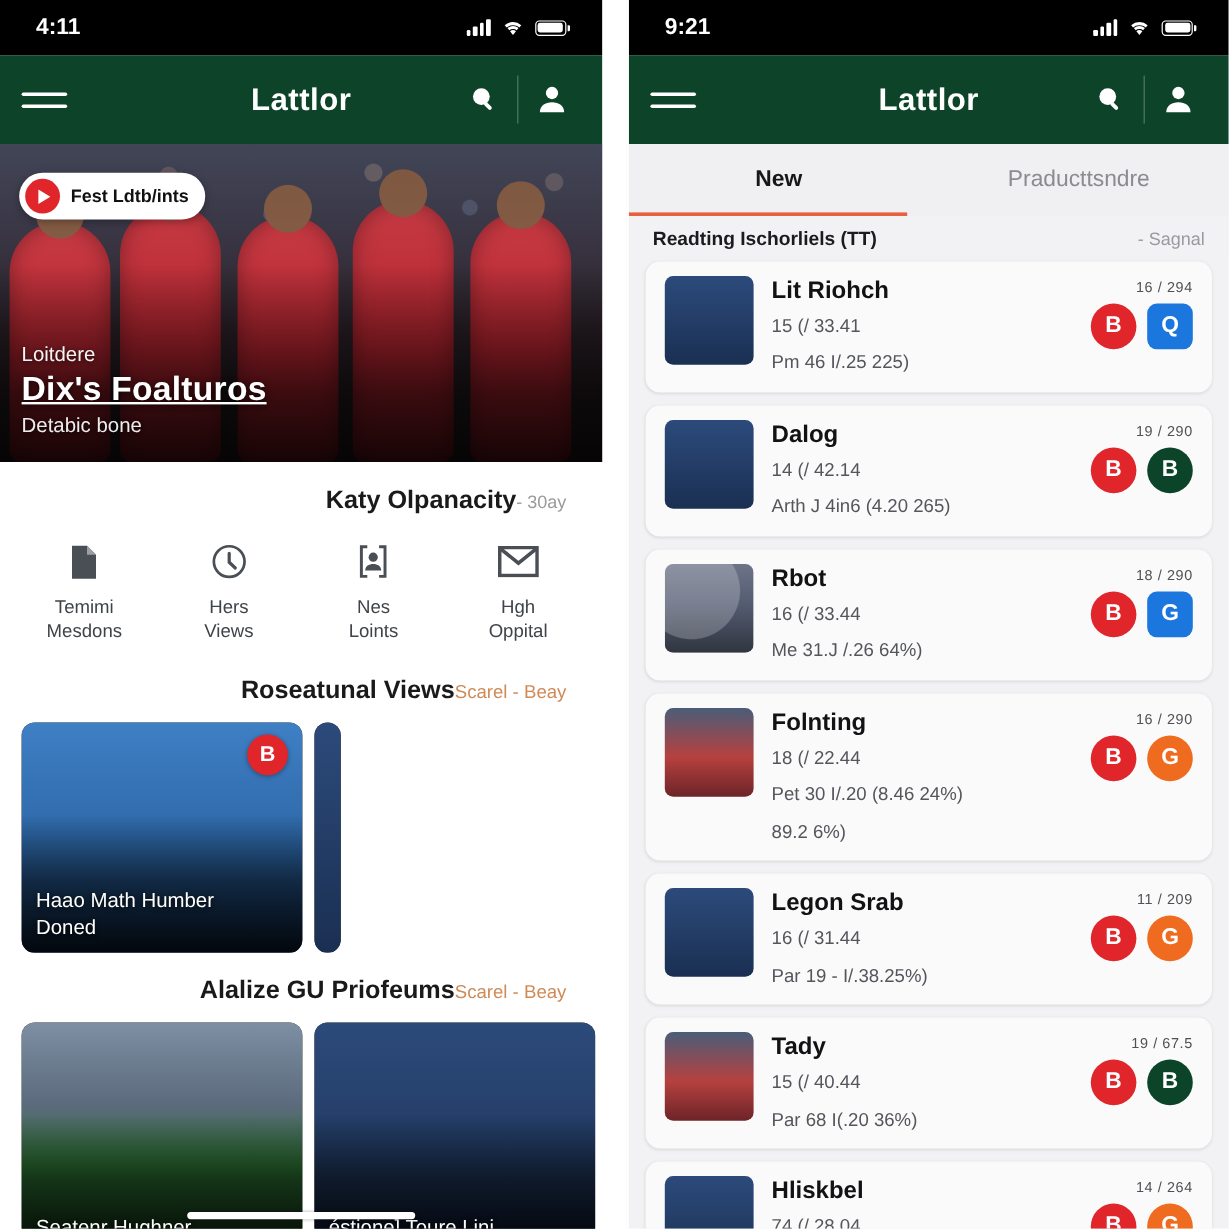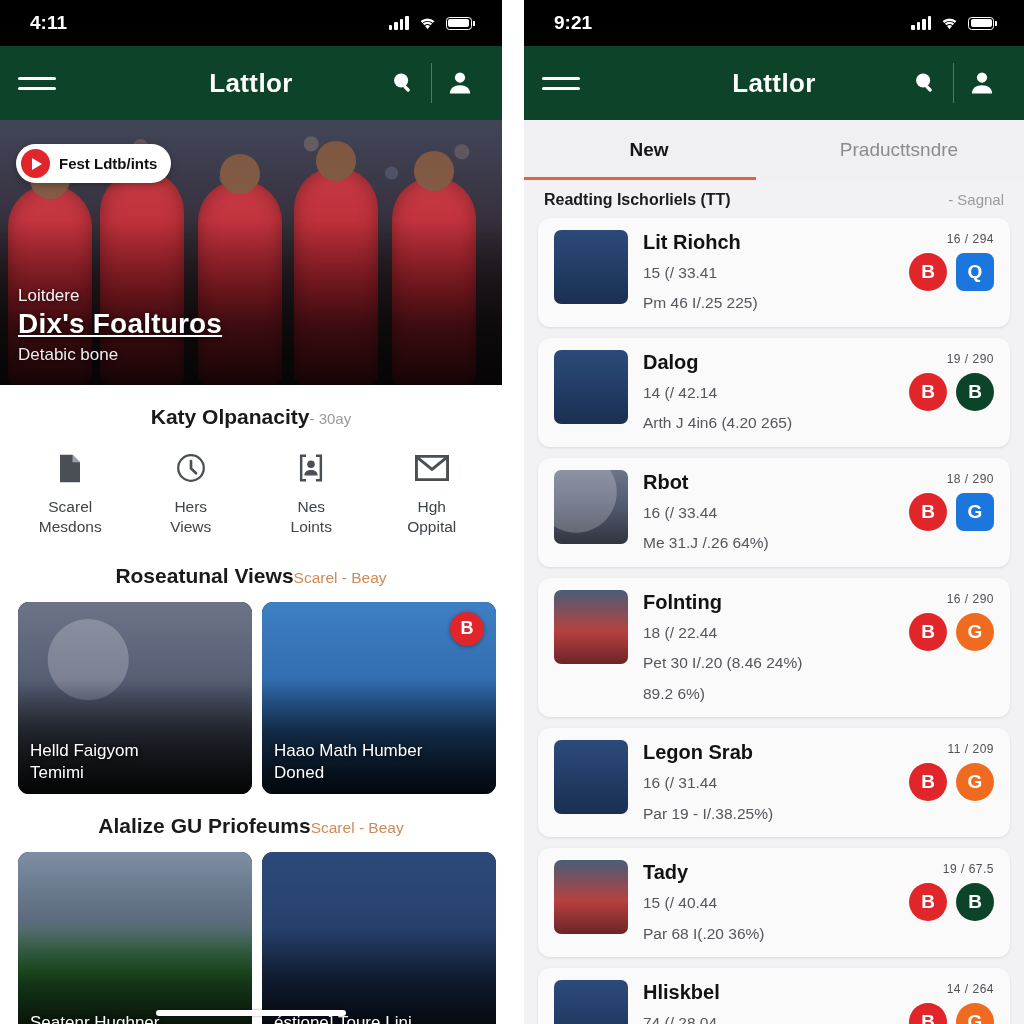--- a/index.html
+++ b/index.html
@@ -66,21 +66,21 @@
   }
   .play-circle{width:29px;height:29px;border-radius:50%;background:#e0252b;display:flex;align-items:center;justify-content:center;}
   .play-circle::after{content:"";border-left:10px solid #fff;border-top:6.5px solid transparent;border-bottom:6.5px solid transparent;margin-left:3px;}
   .live-pill span{font-size:15px;font-weight:700;color:#111;}
   .hero-text{position:absolute;left:18px;bottom:20px;color:#fff;}
   .hero-kicker{font-size:17px;font-weight:400;opacity:.95;margin-bottom:2px;text-shadow:0 1px 4px rgba(0,0,0,.7);}
   .hero-title{font-size:28px;font-weight:700;letter-spacing:.2px;text-shadow:0 2px 6px rgba(0,0,0,.7);text-decoration:underline;}
   .hero-sub{font-size:17px;font-weight:400;opacity:.92;margin-top:5px;text-shadow:0 1px 4px rgba(0,0,0,.7);}
 
   
-  .sec-head{display:flex;align-items:baseline;justify-content:center;padding:20px 11px 0;}
+  .sec-head{display:flex;align-items:baseline;justify-content:flex-end;padding:20px 30px 0;}
   .sec-title{font-size:21px;font-weight:700;color:#1a1a1a;}
   .sec-action{font-size:15px;color:#9a9a9a;}
   .sec-action.accent{color:#cf8a56;font-size:15.5px;}
 
   
   .quick{display:flex;padding:22px 10px 6px;}
   .quick-item{flex:1;display:flex;flex-direction:column;align-items:center;gap:12px;cursor:pointer;}
   .quick-ico{height:34px;display:flex;align-items:center;justify-content:center;color:#4a4f55;}
   .quick-lbl{font-size:15.5px;color:#3f4449;text-align:center;line-height:1.32;}
 
@@ -210,21 +210,21 @@
     </div>
 
     <div class="quick">
       <div class="quick-item">
         <div class="quick-ico">
           <svg width="30" height="33" viewBox="0 0 24 26">
               <path d="M4 2h10l6 6v16H4Z" fill="#4a4f55"></path>
               <path d="M14 2v6h6" fill="#9aa0a6"></path>
             </svg>
         </div>
-        <div class="quick-lbl"><span>Scarel</span><br><span>Mesdons</span></div>
+        <div class="quick-lbl"><span>Temimi</span><br><span>Mesdons</span></div>
       </div>
       <div class="quick-item">
         <div class="quick-ico">
           <svg width="32" height="32" viewBox="0 0 24 24">
               <circle cx="12" cy="12" r="9.6" fill="none" stroke="#4a4f55" stroke-width="1.7"></circle>
               <path d="M12 6.8v5.6l3.8 3.6" stroke="#4a4f55" stroke-width="2" fill="none" stroke-linecap="round"></path>
             </svg>
         </div>
         <div class="quick-lbl"><span>Hers</span><br><span>Views</span></div>
       </div>
@@ -248,28 +248,20 @@
         <div class="quick-lbl"><span>Hgh</span><br><span>Oppital</span></div>
       </div>
     </div>
 
     <div class="sec-head">
       <div class="sec-title">Roseatunal Views</div>
       <div class="sec-action accent">Scarel - Beay</div>
     </div>
 
     <div class="hrow">
-      <div class="hcard">
-        <div class="hc-img ph-a"></div>
-        <div class="hc-shade"></div>
-        <div class="hc-cap">
-          <span style="white-space:pre-line">Helld Faigyom
-Temimi</span>
-        </div>
-      </div>
       <div class="hcard">
         <div class="hc-img ph-b"></div>
         <div class="hc-shade"></div>
         <div class="hc-badge">B</div>
         <div class="hc-cap">
           <span style="white-space:pre-line">Haao Math Humber
 Doned</span>
         </div>
       </div>
       <div class="hcard peek">

